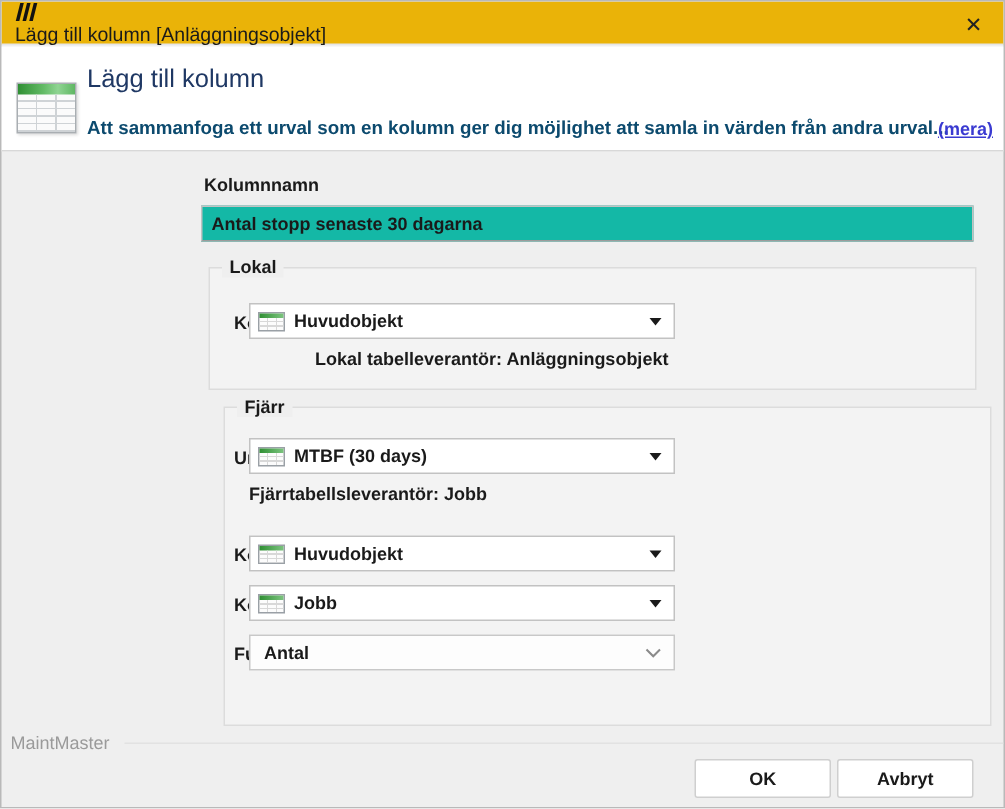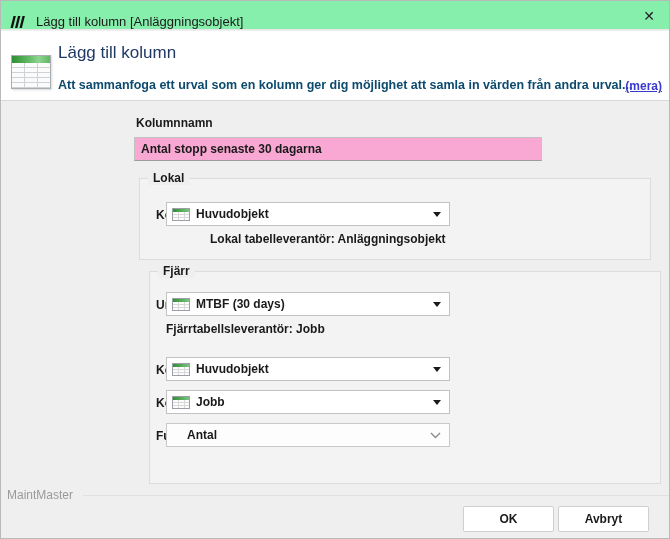--- a/index.html
+++ b/index.html
@@ -7,22 +7,22 @@
   body { font-family:"Liberation Sans","DejaVu Sans",sans-serif; }
 
   .dialog {
     position:relative; width:670px; height:539px;
     background:#efefef; border:1px solid #b9b9b9; overflow:hidden;
   }
 
   
   .titlebar {
     position:absolute; top:0; left:0; right:0; height:29px;
-    background:#86efac; border-bottom:1px solid #e6e6e6;
-    display:flex; align-items:flex-end; padding:0 9px;
+    background:#eab308; border-bottom:1px solid #e6e6e6;
+    display:flex; align-items:flex-start; padding:0 9px;flex-direction:column;
   }
   .logo { width:17px; height:14px; flex:0 0 auto; margin-right:9px; }
   .titlebar-text { font-size:13px; color:#1a1a1a; }
   .close-btn {
     position:absolute; right:10px; top:5px; width:20px; height:20px;
     display:flex; align-items:center; justify-content:center;
     font-size:14px; color:#222; cursor:pointer;
   }
 
   
@@ -47,22 +47,22 @@
   }
   .hdr-title { position:absolute; left:57px; top:12px; font-size:17px; color:#1f3864; }
   .hdr-desc  { position:absolute; left:57px; top:47px; font-size:12.5px; font-weight:600; color:#0c4a6e; }
   .hdr-more  { position:absolute; right:7px; top:48px; font-size:12px; font-weight:600;
                color:#3a3ad1; text-decoration:underline; cursor:pointer; }
 
   
   .lbl { position:absolute; font-size:12px; font-weight:700; color:#1a1a1a; white-space:nowrap; }
 
   .txt-input {
-    position:absolute; left:133px; top:136px; width:408px; height:24px;
-    background:#f9a8d4; border:1px solid #c2c2c2; border-bottom-color:#9c9c9c;
+    position:absolute; left:133px; top:136px; width:515px; height:24px;
+    background:#14b8a6; border:1px solid #c2c2c2; border-bottom-color:#9c9c9c;
     font-family:inherit; font-size:12px; font-weight:700; color:#1a1a1a; padding:0 6px;
   }
 
   .groupbox {
     position:absolute; border:1px solid #dcdcdc; background:#f3f3f3;
   }
   .groupbox .legend {
     position:absolute; top:-8px; left:8px; padding:0 5px;
     font-size:12px; font-weight:700; color:#1a1a1a; background:#efefef;
   }
@@ -72,21 +72,21 @@
   .dropdown {
     position:absolute; height:24px; width:284px; left:165px;
     background:#ffffff; border:1px solid #c2c2c2;
     display:flex; align-items:center; padding:0 8px 0 5px; cursor:pointer;
   }
   .dd-text { font-size:12px; font-weight:700; color:#1a1a1a; margin-left:6px; white-space:nowrap; }
   .dd-arrow { margin-left:auto; width:0; height:0;
     border-left:4px solid transparent; border-right:4px solid transparent;
     border-top:5px solid #1a1a1a; }
   .dropdown.native { background:#fdfdfd; border-color:#c8c8c8; }
-  .dropdown.native .dd-text { margin-left:15px; }
+  .dropdown.native .dd-text { margin-left:4px; }
 
   .tbl-icon-sm { width:18px; height:13px; border:1px solid #9aa0a6; background:#fcfcfc;
     position:relative; flex:0 0 auto; }
   .tbl-icon-sm::before { content:""; position:absolute; top:0; left:0; right:0; height:3px;
     background:linear-gradient(90deg,#2f8f33,#7cc47f); }
   .tbl-icon-sm::after { content:""; position:absolute; top:3px; left:0; right:0; bottom:0;
     background:
       repeating-linear-gradient(180deg, rgba(0,0,0,0) 0 2px, #d8d8d8 2px 3px),
       repeating-linear-gradient(90deg, rgba(0,0,0,0) 0 5px, #d8d8d8 5px 6px); }
 

